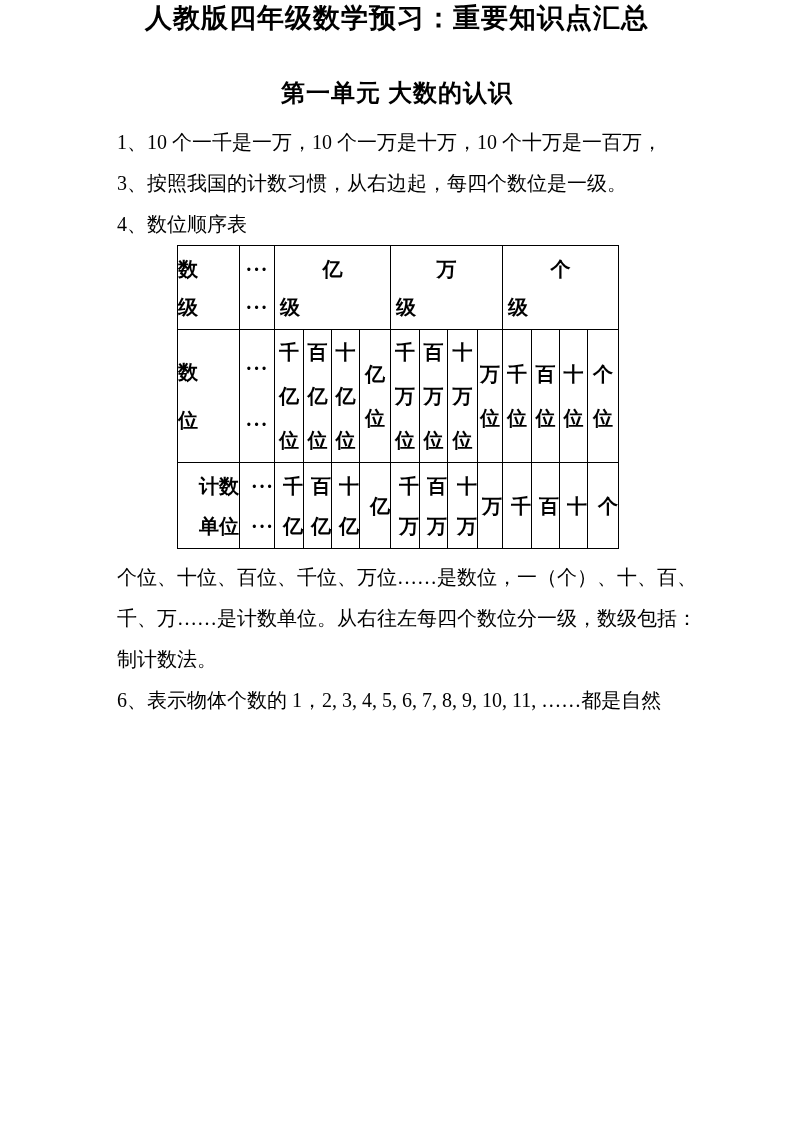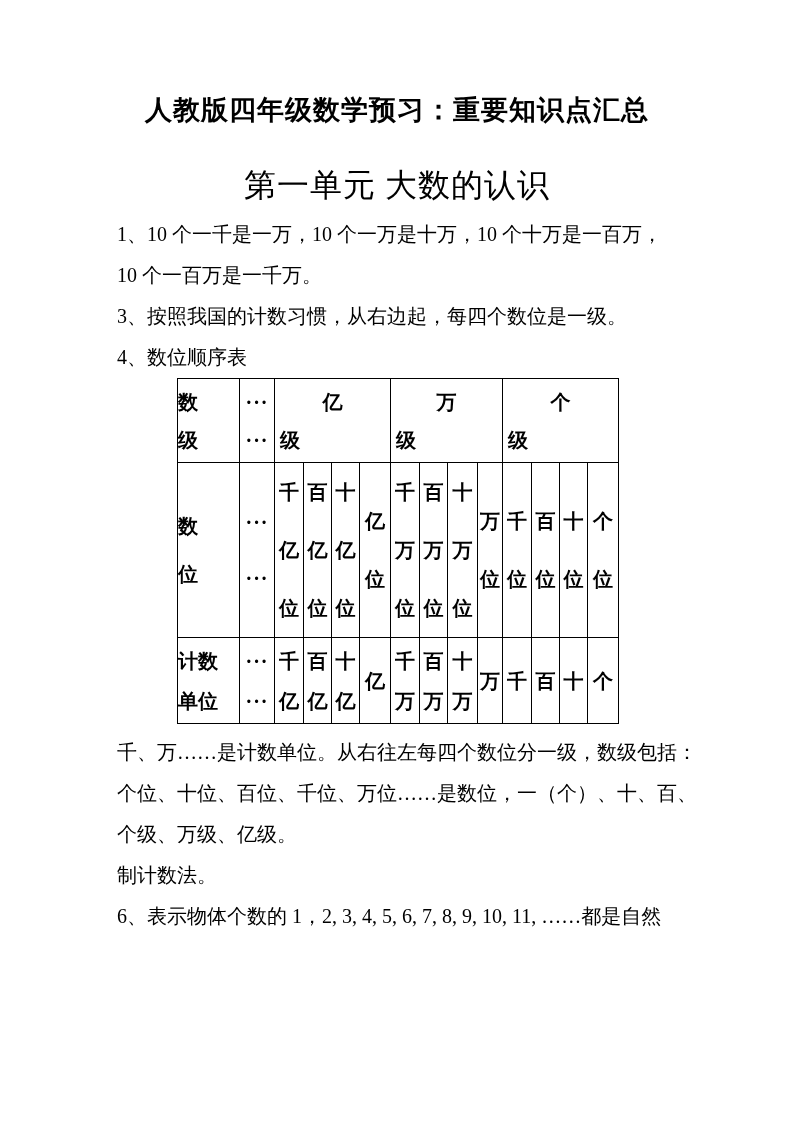--- a/index.html
+++ b/index.html
@@ -4,35 +4,34 @@
 <style>
   html, body { margin: 0; padding: 0; }
   body {
     width: 793px; height: 1122px;
     background: #ffffff;
     font-family: "Liberation Serif", "DejaVu Serif", serif;
     color: #000000;
     overflow: hidden;
   }
   .doc {
-    padding-top: 92px;
     padding-left: 117px;
     padding-right: 116px;
   }
   .title {
     text-align: center;
     font-size: 27px;
     font-weight: bold;
     line-height: 36px;
     letter-spacing: 1px;
   }
   .subtitle {
     text-align: center;
-    font-size: 32px;
-    font-weight: normal;
+    font-size: 24px;
+    font-weight: bold;
     line-height: 34px;
     margin-top: 40px;
     letter-spacing: 1px;
   }
   .body-lines { margin-top: 12px; }
   .line {
     font-size: 20px;
     font-weight: normal;
     line-height: 41px;
     height: 41px;
@@ -48,53 +47,52 @@
   table.pv td {
     border: 1.5px solid #000;
     padding: 0;
     font-size: 20px;
     font-weight: bold;
     vertical-align: middle;
     overflow: hidden;
   }
   tr.r1 td { height: 83px; }
   tr.r2 td { height: 128px; }
-  tr.r3 td { height: 85px; }
+  tr.r3 td { height: 85px; text-align: right; }
   td.lab { text-align: left; padding-left: 8px; }
   td.lab .blk { display: block; }
   tr.r1 td.lab .blk { line-height: 38px; }
   tr.r2 td.lab .blk { line-height: 48px; }
   tr.r3 td.lab .blk { line-height: 40px; }
   td.dots { text-align: center; }
   td.dots .blk { display: block; letter-spacing: 1px; }
   tr.r1 td.dots .blk { line-height: 38px; }
   tr.r2 td.dots .blk { line-height: 56px; }
   tr.r3 td.dots .blk { line-height: 40px; }
   td.grp .grp-top { text-align: center; line-height: 38px; }
   td.grp .grp-bot { text-align: left; padding-left: 5px; line-height: 38px; }
   td.v {
     text-align: center;
     word-break: break-all;
     padding: 0 2px;
   }
-  tr.r2 td.v { line-height: 58px; margin-left: 13px; }
+  tr.r2 td.v { line-height: 44px; margin-left: 13px; }
   tr.r3 td.v { line-height: 40px; }
   .after-table { margin-top: 8px; }
 </style>
 </head>
 <body>
 
 <div class="doc">
 
   <div class="title">人教版四年级数学预习：重要知识点汇总</div>
   <div class="subtitle">第一单元 大数的认识</div>
 
   <div class="body-lines">
     <div class="line">1、10 个一千是一万，10 个一万是十万，10 个十万是一百万，</div>
-    <div class="line">10 个一百万是一千万。</div>
     <div class="line">3、按照我国的计数习惯，从右边起，每四个数位是一级。</div>
     <div class="line">4、数位顺序表</div>
   </div>
 
   <table class="pv">
     <colgroup>
       <col style="width:62px">
         <col style="width:35px">
       <col style="width:29px">
         <col style="width:28px">
@@ -173,20 +171,19 @@
       <td class="v">万</td>
       <td class="v">千</td>
       <td class="v">百</td>
       <td class="v">十</td>
       <td class="v">个</td>
     </tr>
   </tbody>
     </table>
 
   <div class="body-lines after-table">
+    <div class="line">个位、十位、百位、千位、万位……是数位，一（个）、十、百、</div>
     <div class="line">千、万……是计数单位。从右往左每四个数位分一级，数级包括：</div>
-    <div class="line">个位、十位、百位、千位、万位……是数位，一（个）、十、百、</div>
-    <div class="line">个级、万级、亿级。</div>
     <div class="line">制计数法。</div>
     <div class="line">6、表示物体个数的 1，2, 3, 4, 5, 6, 7, 8, 9, 10, 11, ……都是自然</div>
   </div>
 
 </div>
 
 </body></html>

